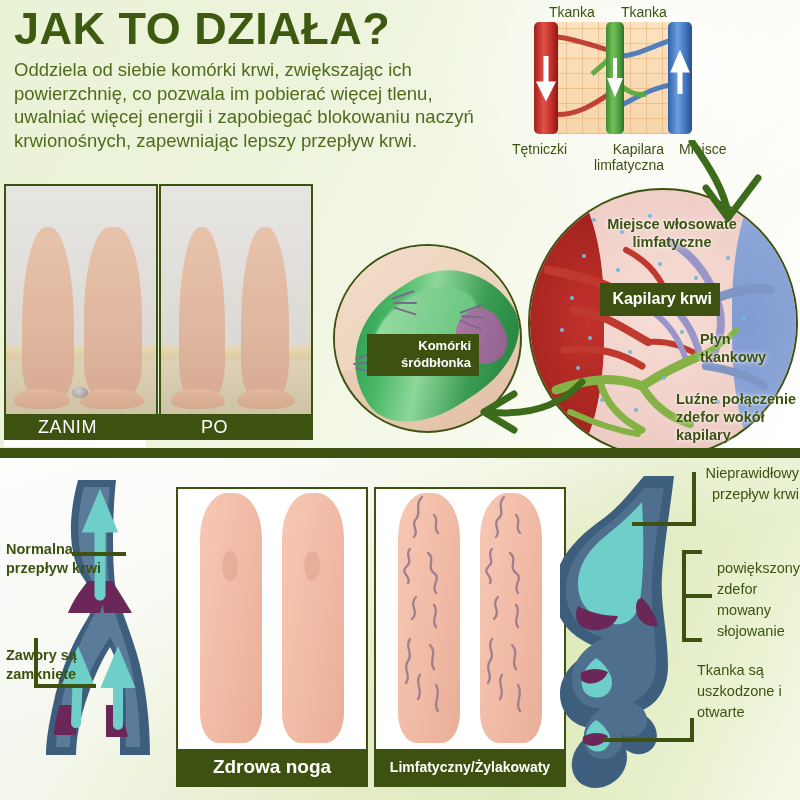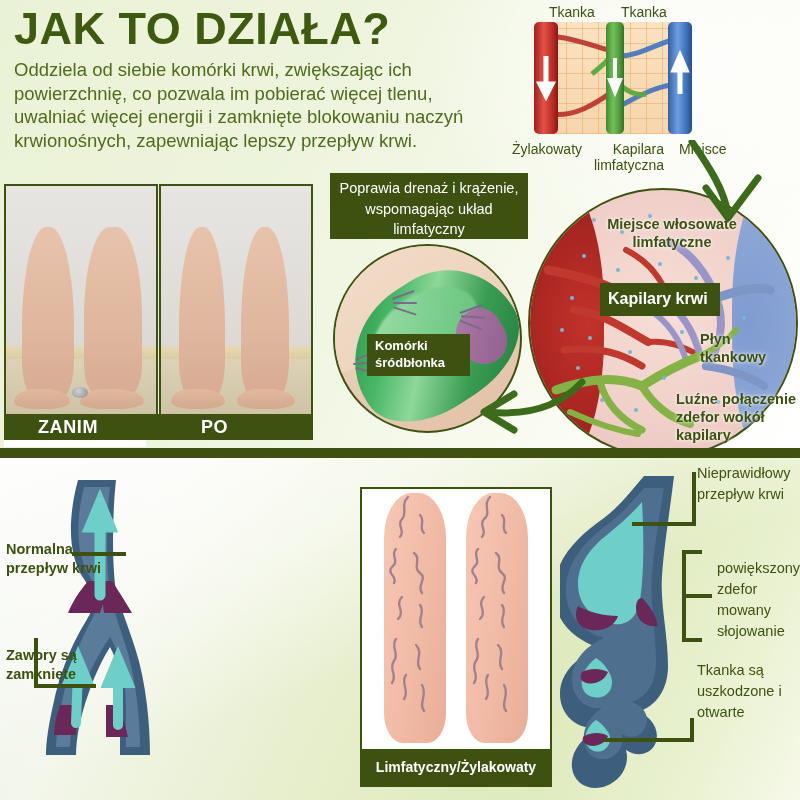--- a/index.html
+++ b/index.html
@@ -54,21 +54,21 @@
     background:linear-gradient(180deg,#e8c3ab,#dfb69e 60%,#d8ab93);}
   .foot{position:absolute;bottom:2%;height:9%;border-radius:42% 52% 46% 40%/70% 70% 40% 40%;
     background:linear-gradient(180deg,#e2b89e,#d3a98e);}
   .drain{position:absolute;left:44%;bottom:7%;width:16px;height:11px;border-radius:50%;
     background:radial-gradient(circle at 40% 35%,#cfcfcf,#8f8f8f);}
   .labelbar{
     position:absolute;left:0;top:230px;width:309px;height:26px;
     background:#3d5210;
   }
   .labelbar span{
-    position:absolute;top:3px;color:#fff;font-size:18px;font-weight:bold;letter-spacing:.6px;
+    position:absolute;top:3px;color:#fff;font-size:18px;font-weight:normal;letter-spacing:.6px;
   }
   .lb-before{left:34px;}
   .lb-after{left:197px;}
   .white-underline{position:absolute;left:4px;top:440px;width:142px;height:7px;background:#ffffff;}
 
   
   .banner{
     position:absolute;left:330px;top:173px;width:198px;height:66px;
     background:#3d5210;color:#ffffff;
     font-size:14.5px;line-height:1.42;text-align:center;
@@ -94,24 +94,24 @@
     background:linear-gradient(135deg,#9fdfa8,#5ec077);
     border-radius:50%;transform:rotate(-33deg);filter:blur(1px);
   }
   .endo-purple{
     position:absolute;right:8%;top:34%;width:26%;height:30%;
     background:linear-gradient(135deg,#b07aa8,#8e5f8d);
     border-radius:50% 40% 45% 50%;transform:rotate(-30deg);
   }
   .cilia{position:absolute;width:24px;height:1.6px;background:#7a6a8e;border-radius:2px;}
   .tag-dark{
-    position:absolute;background:#3d5210;color:#fff;text-align:left;
+    position:absolute;background:#3d5210;color:#fff;text-align:right;
     font-size:13px;font-weight:bold;line-height:1.3;padding:4px 8px;box-sizing:border-box;
   }
-  .tag-endo{left:367px;top:334px;width:103px;}
+  .tag-endo{left:367px;top:334px;width:112px;}
 
   
   .circle-cap{
     position:absolute;left:528px;top:188px;width:266px;height:266px;
     border-radius:50%;border:2px solid #3d5210;overflow:hidden;
     background:radial-gradient(circle at 50% 45%,#f6ded6 0%,#f0d0c8 55%,#e7c2bd 100%);
   }
   .cap-arter{
     position:absolute;left:-14%;top:-6%;width:42%;height:112%;
     background:radial-gradient(ellipse at 85% 50%,#c3322c 0%,#9f211d 60%,#7d1513 100%);
@@ -155,21 +155,21 @@
   
   .divider{position:absolute;left:0;top:448px;width:800px;height:10px;background:#3d5210;}
 
   
   .legpanel{
     position:absolute;top:487px;width:192px;height:300px;
     border:2px solid #3d5210;background:#ffffff;box-sizing:border-box;
     overflow:hidden;
   }
   .lp-healthy{left:176px;}
-  .lp-vari{left:360px;}
+  .lp-vari{left:374px;}
   .lp-caption{
     position:absolute;left:0;bottom:0;width:100%;height:36px;background:#3d5210;
     color:#fff;display:flex;align-items:center;justify-content:center;box-sizing:border-box;
   }
   .cap-big{font-size:19px;font-weight:bold;}
   .cap-small{font-size:14px;font-weight:bold;}
   .il-leg{
     position:absolute;top:4px;width:62px;height:250px;
     background:linear-gradient(100deg,#f6c8b5 0%,#f2bda8 45%,#e9ae98 100%);
     border-radius:44% 44% 30% 30%/18% 18% 12% 12%;
@@ -178,38 +178,38 @@
     background:rgba(205,140,120,.30);}
 
   
   .veinbox{position:absolute;left:0;top:455px;width:176px;height:345px;}
   .vtext{position:absolute;color:#3d5210;font-size:14.5px;line-height:1.3;font-weight:bold;}
   .vt1{left:6px;top:540px;width:110px;}
   .vt2{left:6px;top:646px;width:108px;}
 
   
   .vartext{position:absolute;color:#3d5210;font-size:14.5px;line-height:1.45;}
-  .vx1{left:697px;top:463px;width:102px;}
+  .vx1{left:697px;top:463px;width:102px;text-align:right;}
   .vx2{left:717px;top:558px;width:90px;}
   .vx3{left:697px;top:660px;width:100px;}
 </style>
 </head>
 <body>
 
 <div id="page">
 
   <div class="bg-top"></div>
   <div class="bg-bottom">
     
     
     
   </div>
 
   <div class="title">JAK TO DZIAŁA?</div>
-  <div class="intro">Oddziela od siebie komórki krwi, zwiększając ich powierzchnię, co pozwala im pobierać więcej tlenu, uwalniać więcej energii i zamknięte blokowaniu naczyń krwionośnych, zapewniając lepszy przepływ krwi.</div>
+  <div class="intro">Oddziela od siebie komórki krwi, zwiększając ich powierzchnię, co pozwala im pobierać więcej tlenu, uwalniać więcej energii i zapobiegać blokowaniu naczyń krwionośnych, zapewniając lepszy przepływ krwi.</div>
 
   <div class="photos">
     <div class="photo left">
       <div class="ph-wall"></div>
       <div class="ph-skirt"></div>
       <div class="ph-floor"></div>
       <div class="leg" style="left:16px;width:52px;height:76%;"></div>
       <div class="leg" style="left:78px;width:58px;height:76%;border-radius:44% 44% 34% 34%/52% 52% 20% 20%;"></div>
       <div class="foot" style="left:8px;width:56px;"></div>
       <div class="foot" style="left:74px;width:64px;"></div>
@@ -224,21 +224,20 @@
       <div class="foot" style="left:10px;width:54px;"></div>
       <div class="foot" style="left:76px;width:58px;"></div>
     </div>
     <div class="labelbar">
       <span class="lb-before">ZANIM</span>
       <span class="lb-after">PO</span>
     </div>
   </div>
   <div class="white-underline"></div>
 
-  <div class="banner">Poprawia drenaż i krążenie, wspomagając układ limfatyczny</div>
 
   <div class="circle-endo">
     <div class="endo-skin-a"></div>
     <div class="endo-vessel"></div>
     <div class="endo-vessel-in"></div>
     <div class="endo-purple"></div>
     <div class="cilia" style="left:20px;top:108px;transform:rotate(-22deg);"></div>
     <div class="cilia" style="left:18px;top:116px;transform:rotate(-5deg);"></div>
     <div class="cilia" style="left:20px;top:124px;transform:rotate(14deg);"></div>
     <div class="cilia" style="left:56px;top:48px;transform:rotate(-20deg);"></div>
@@ -267,21 +266,21 @@
     <div class="tube ven"></div>
 
     <svg class="arrow-svg" width="184" height="112" style="left:0;top:0;">
       <path d="M18 34 L18 66 M18 74 L12 62 L24 62 Z" stroke="#fff" stroke-width="5" fill="#fff"></path>
       <path d="M87 36 L87 62 M87 70 L82 58 L92 58 Z" stroke="#fff" stroke-width="4" fill="#fff"></path>
       <path d="M152 72 L152 44 M152 34 L146 48 L158 48 Z" stroke="#fff" stroke-width="5" fill="#fff"></path>
     </svg>
   </div>
   <div class="t-lab" style="left:549px;top:4px;">Tkanka</div>
   <div class="t-lab" style="left:621px;top:4px;">Tkanka</div>
-  <div class="t-lab" style="left:512px;top:141px;">Żylakowaty</div>
+  <div class="t-lab" style="left:512px;top:141px;">Tętniczki</div>
   <div class="t-lab" style="left:586px;top:141px;width:78px;white-space:normal;text-align:right;line-height:1.15;">Kapilara limfatyczna</div>
   <div class="t-lab" style="left:679px;top:141px;">Miejsce</div>
 
   <div class="circle-cap">
     <div class="cap-arter"></div>
     <div class="cap-venule"></div>
 
     <svg width="266" height="266" style="position:absolute;left:0;top:0;">
       <g fill="none" stroke-linecap="round">
         <path d="M18 80 C60 88, 86 96, 120 120" stroke="#c0392f" stroke-width="9"></path>
@@ -371,20 +370,29 @@
   </div>
   <div class="vtext vt1">Normalna przepływ krwi</div>
   <div class="vtext vt2">Zawory są zamknięte</div>
   <svg class="arrow-svg" width="56" height="6" style="left:72px;top:551px;">
     <path d="M0 3 L54 3" stroke="#3d5210" stroke-width="4"></path>
   </svg>
   <svg class="arrow-svg" width="66" height="56" style="left:34px;top:638px;">
     <path d="M2 0 L2 48 L62 48" stroke="#3d5210" stroke-width="4" fill="none"></path>
   </svg>
 
+  <div class="legpanel lp-healthy">
+    <div class="il-leg" style="left:22px;"></div>
+    <div class="il-leg" style="left:104px;"></div>
+    <div class="il-knee" style="left:44px;top:62px;"></div>
+    <div class="il-knee" style="left:126px;top:62px;"></div>
+    <div class="lp-caption">
+      <span class="cap-big">Zdrowa noga</span>
+    </div>
+  </div>
 
   <div class="legpanel lp-vari">
     <div class="il-leg" style="left:22px;"></div>
     <div class="il-leg" style="left:104px;"></div>
     <svg width="188" height="260" style="position:absolute;left:0;top:0;">
       <g fill="none" stroke="#a07f8e" stroke-width="2.3" stroke-linecap="round">
         <path d="M46 8 C38 16, 46 24, 40 30 C34 36, 44 42, 38 48"></path>
         <path d="M58 26 C64 32, 56 38, 62 44"></path>
         <path d="M34 60 C28 66, 38 72, 30 78 C24 84, 36 88, 32 94"></path>
         <path d="M52 64 C60 70, 50 78, 58 84 C66 90, 54 96, 60 104"></path>

